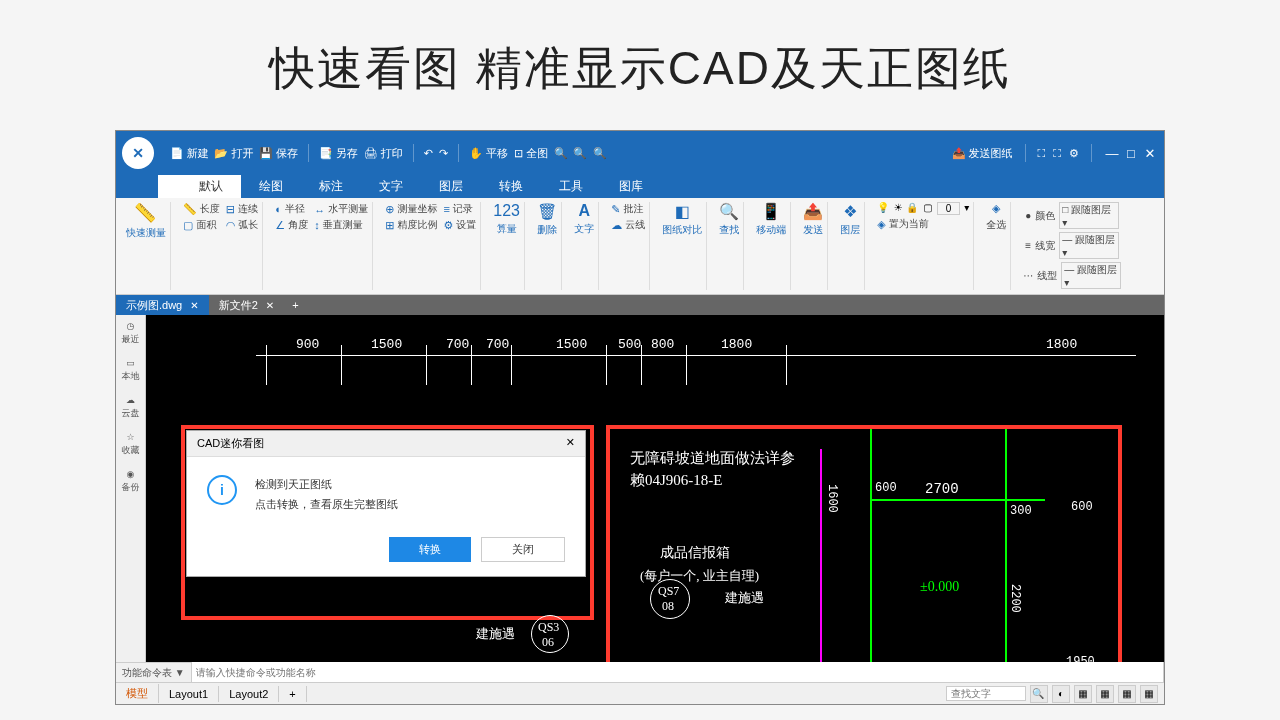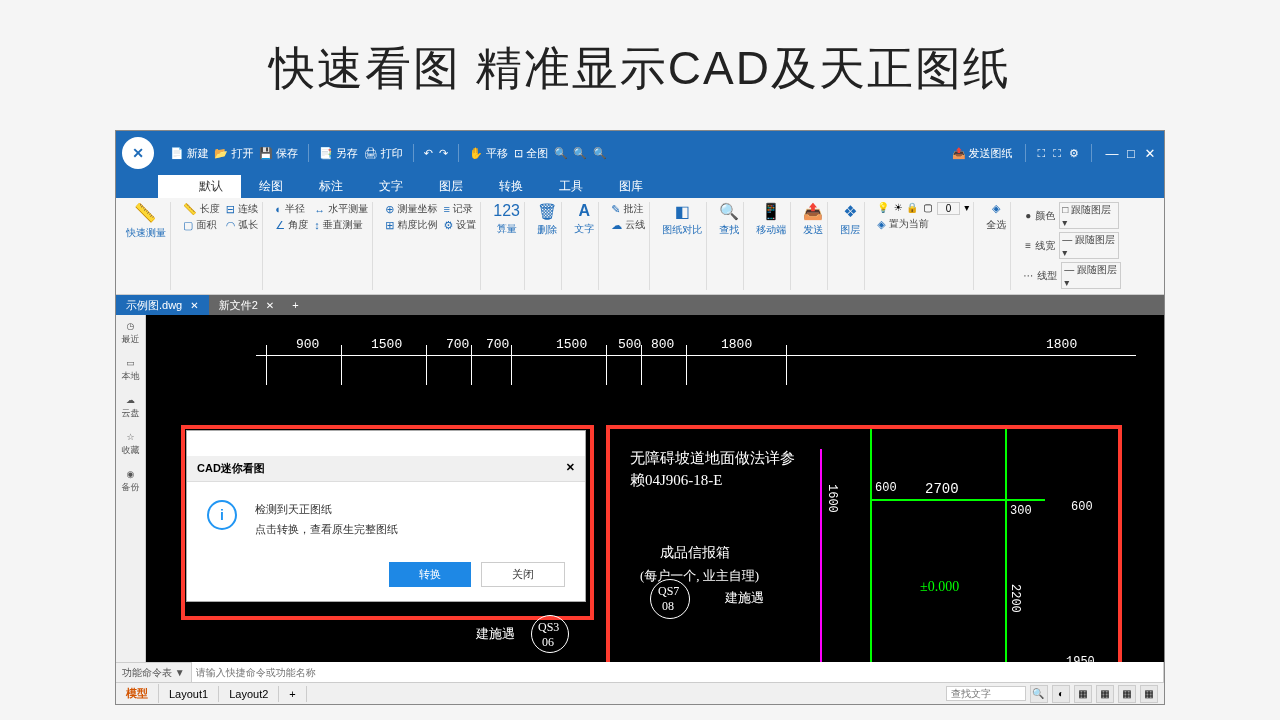--- a/index.html
+++ b/index.html
@@ -52,36 +52,36 @@
 .dim-tick { position: absolute; background: #fff; width: 1px; height: 40px; }
 .green-line { position: absolute; background: #0f0; }
 .magenta-line { position: absolute; background: #f0f; }
 .white-text { position: absolute; color: #fff; font-family: "SimSun"; }
 .green-text { position: absolute; color: #0f0; font-family: "SimSun"; }
 
 .red-box { position: absolute; border: 4px solid #ff3b2f; }
 
 
 .dialog { position: absolute; background: #fff; border: 1px solid #aaa; width: 400px; }
-.dialog-title { background: #f0f0f0; padding: 5px 10px; font-size: 11px; font-weight: bold; display: flex; justify-content: space-between; border-bottom: 1px solid #ddd; margin-top: 25px; }
+.dialog-title { background: #f0f0f0; padding: 5px 10px; font-size: 11px; font-weight: normal; display: flex; justify-content: space-between; border-bottom: 1px solid #ddd; }
 .dialog-body { padding: 18px 20px 12px; display: flex; gap: 18px; }
 .info-icon { width: 30px; height: 30px; border: 2px solid #2196f3; border-radius: 50%; display: flex; align-items: center; justify-content: center; color: #2196f3; font-weight: bold; font-size: 14px; flex-shrink:0; }
 .dialog-msg { font-size: 11px; color: #333; line-height: 1.8; }
 .dialog-btns { display: flex; justify-content: flex-end; gap: 10px; padding: 10px 20px 14px; }
 .btn-primary { background: #1e88e5; color: #fff; padding: 4px 30px; border: none; font-size: 11px; cursor: pointer; }
 .btn-default { background: #fff; color: #333; padding: 4px 30px; border: 1px solid #ccc; font-size: 11px; cursor: pointer; }
 
 
 .command-bar { background: #f0f0f0; border-top: 1px solid #ccc; display: flex; align-items: center; height: 20px; font-size: 10px; }
 .command-label { padding: 0 6px; color: #555; }
 .command-input { flex: 1; border: 1px solid #ccc; font-size: 10px; padding: 11px 4px; color: #999; }
 
 .status-bar { background: #f0f0f0; border-top: 1px solid #ccc; display: flex; align-items: center; height: 22px; font-size: 11px; }
 .layout-tab { padding: 2px 10px; cursor: pointer; border-right: 1px solid #ccc; }
-.layout-tab.active { color: #d35400; font-weight: bold; }
+.layout-tab.active { color: #d35400; }
 .status-right { margin-left: auto; display: flex; align-items: center; gap: 4px; padding-right: 6px; }
 .search-box { border: 1px solid #ccc; font-size: 10px; padding: 1px 4px; width: 80px; color: #999; }
 .status-icon { width: 18px; height: 18px; background: #e8e8e8; border: 1px solid #ccc; display: flex; align-items: center; justify-content: center; font-size: 10px; cursor: pointer; }
 </style>
 </head>
 <body>
 
 <div class="page-title">快速看图  精准显示CAD及天正图纸</div>
 
 <div class="app-window">

